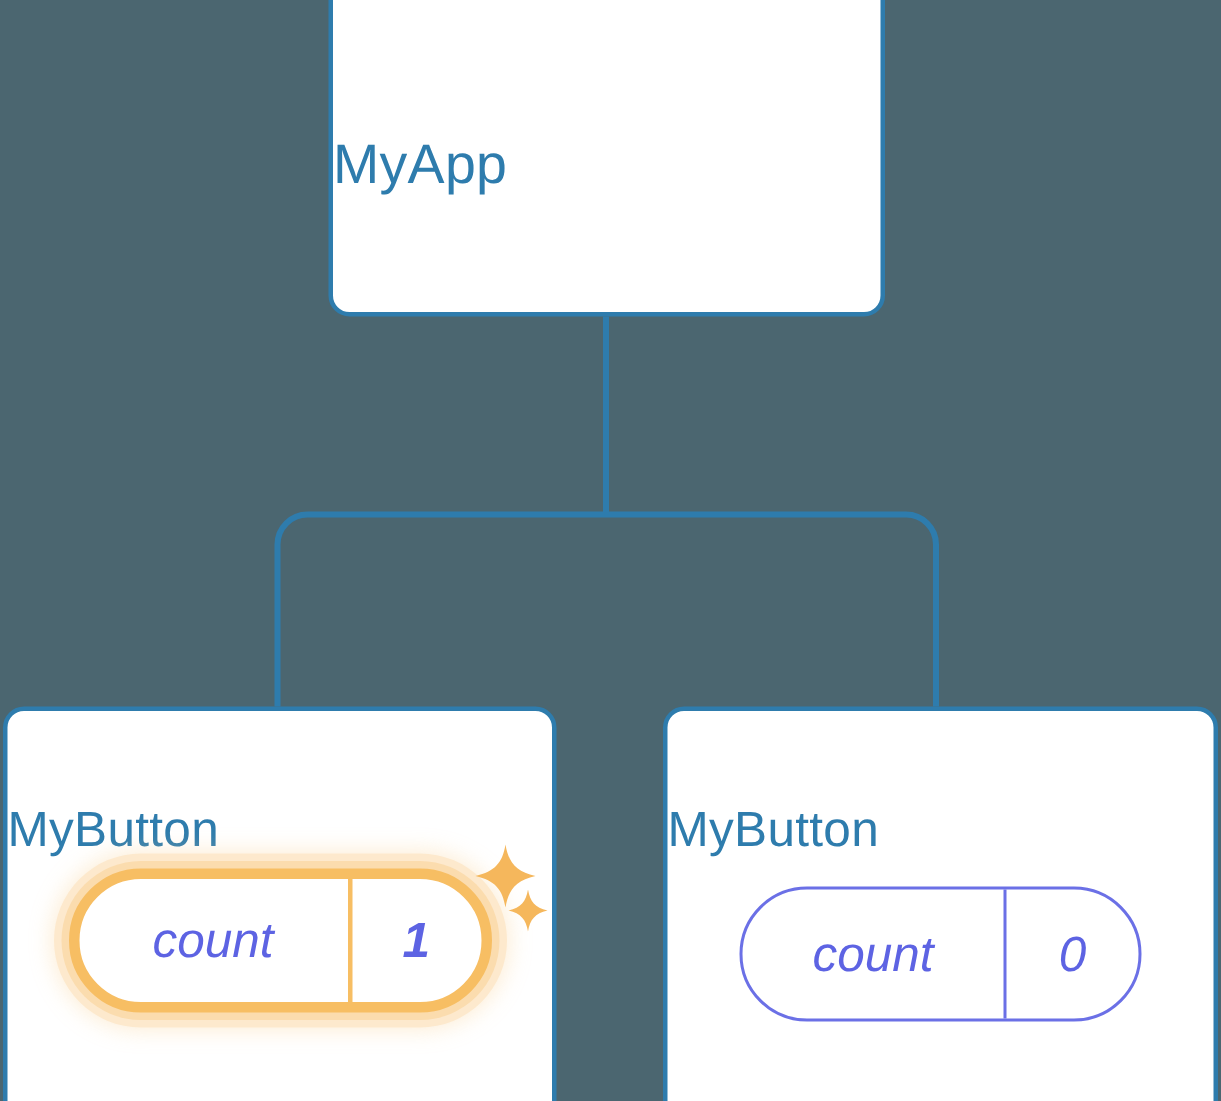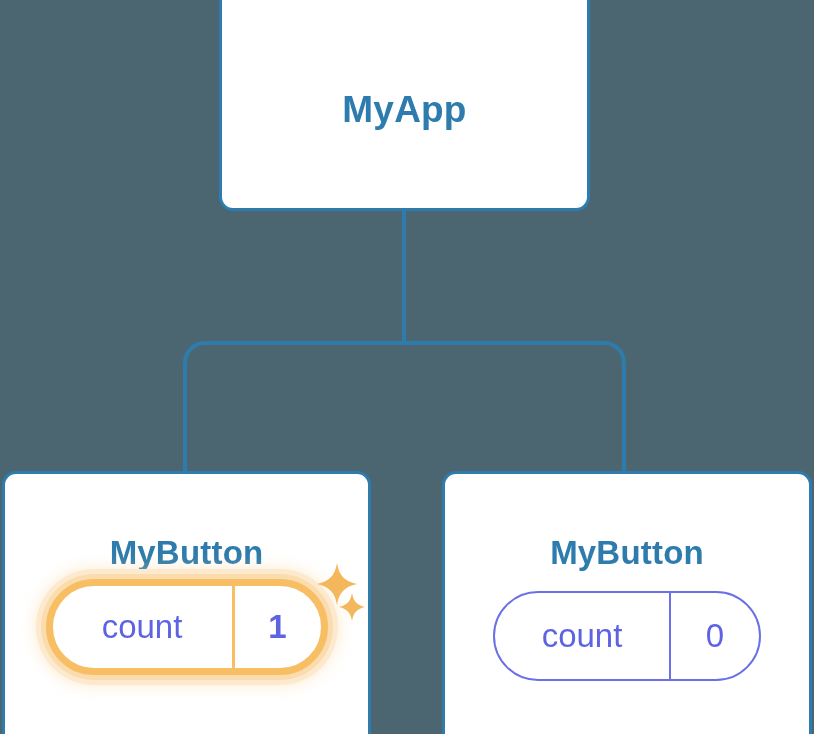--- a/index.html
+++ b/index.html
@@ -35,23 +35,23 @@
     position: absolute;
     background: #ffffff;
     border: 3px solid #2e7cad;
     border-radius: 14px;
     box-sizing: border-box;
   }
   .node-title {
     position: absolute;
     left: 0;
     width: 100%;
-    text-align: center;
+    text-align: left;
     color: #2e7cad;
-    font-weight: 700;
+    font-weight: 400;
     letter-spacing: 0.2px;
     white-space: nowrap;
   }
 
   #node-myapp {
     left: 219px;
     top: -46px;
     width: 371px;
     height: 257px;
   }
@@ -87,20 +87,21 @@
   }
   #pill-wrap-left  { top: 105px; }
   #pill-wrap-right { top: 117px; }
 
   .pill {
     position: relative;
     display: flex;
     align-items: stretch;
     box-sizing: border-box;
     background: #ffffff;
+    font-style: italic;
   }
   .pill-key, .pill-val {
     display: flex;
     align-items: center;
     justify-content: center;
     color: #5d63e3;
     box-sizing: border-box;
     white-space: nowrap;
   }
 

